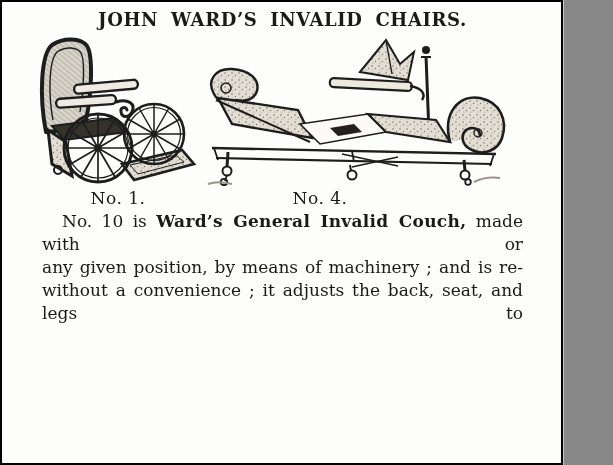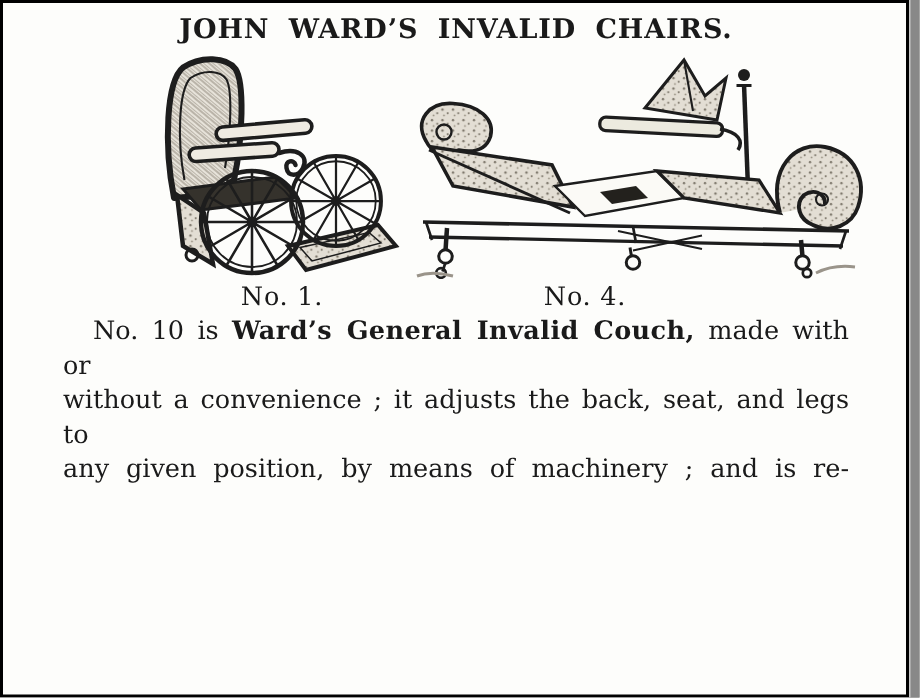--- a/index.html
+++ b/index.html
@@ -5,21 +5,21 @@
   :root {
     --paper: #fdfdfb;
     --ink: #1a1a1a;
     --border: #000000;
     --engraving: #2a2823;
     --engraving-light: #9a948a;
   }
   * { box-sizing: border-box; }
   html, body { margin: 0; padding: 0; background: #888; }
   .page {
-    width: 606px;
+    width: 563px;
     height: 465px;
     background: var(--paper);
     border: 2px solid var(--border);
     outline: 1px solid #c9c9c9;
     padding: 6px 38px 0 40px;
     font-family: "DejaVu Serif", "Liberation Serif", serif;
     color: var(--ink);
     overflow: hidden;
     position: relative;
   }
@@ -39,21 +39,21 @@
     word-spacing: 1.5px;
     text-align: justify;
     text-align-last: justify;
     white-space: normal;
   }
   .line.last { text-align-last: left; }
   .line.indent { text-indent: 20px; }
   .line b { letter-spacing: 0.3px; }
   .figures {
     display: flex;
-    justify-content: flex-end;
+    justify-content: flex-start;
     align-items: flex-end;
     margin: 2px -14px 0 -8px;
     height: 176px;
   }
   figure { margin: 0; padding: 0; text-align: center; }
   figcaption {
     font-size: 17px;
     line-height: 24px;
     letter-spacing: 0.5px;
   }
@@ -164,18 +164,18 @@
         <circle cx="266" cy="146" r="2.8" fill="none" stroke="#1d1d1d" stroke-width="1.8"></circle>
         <path d="M272,146 C280,142 290,141 298,142" stroke="#9a948a" stroke-width="2" fill="none"></path>
       </svg>
       <figcaption>No. 4.</figcaption>
     </figure>
 
   </div>
 
   <div class="para">
     <div class="line indent"><span>No. 10 is </span><b>Ward’s General Invalid Couch,</b><span> made with or</span></div>
+    <div class="line">any given position, by means of machinery ; and is re-</div>
     <div class="line">without a convenience ; it adjusts the back, seat, and legs to</div>
-    <div class="line">any given position, by means of machinery ; and is re-</div>
 
   </div>
 
 </div>
 
 </body></html>

